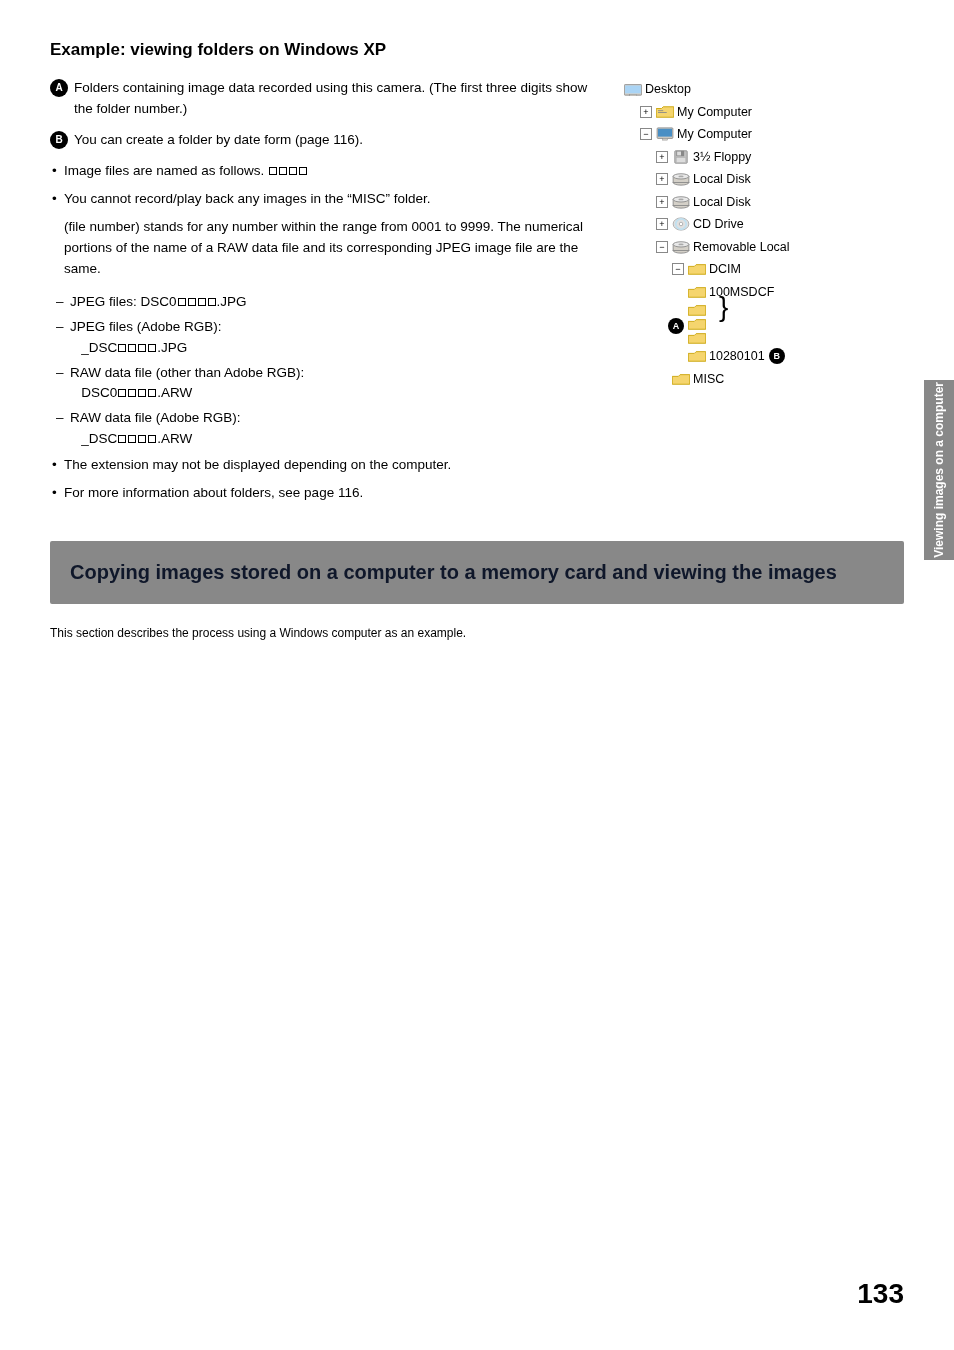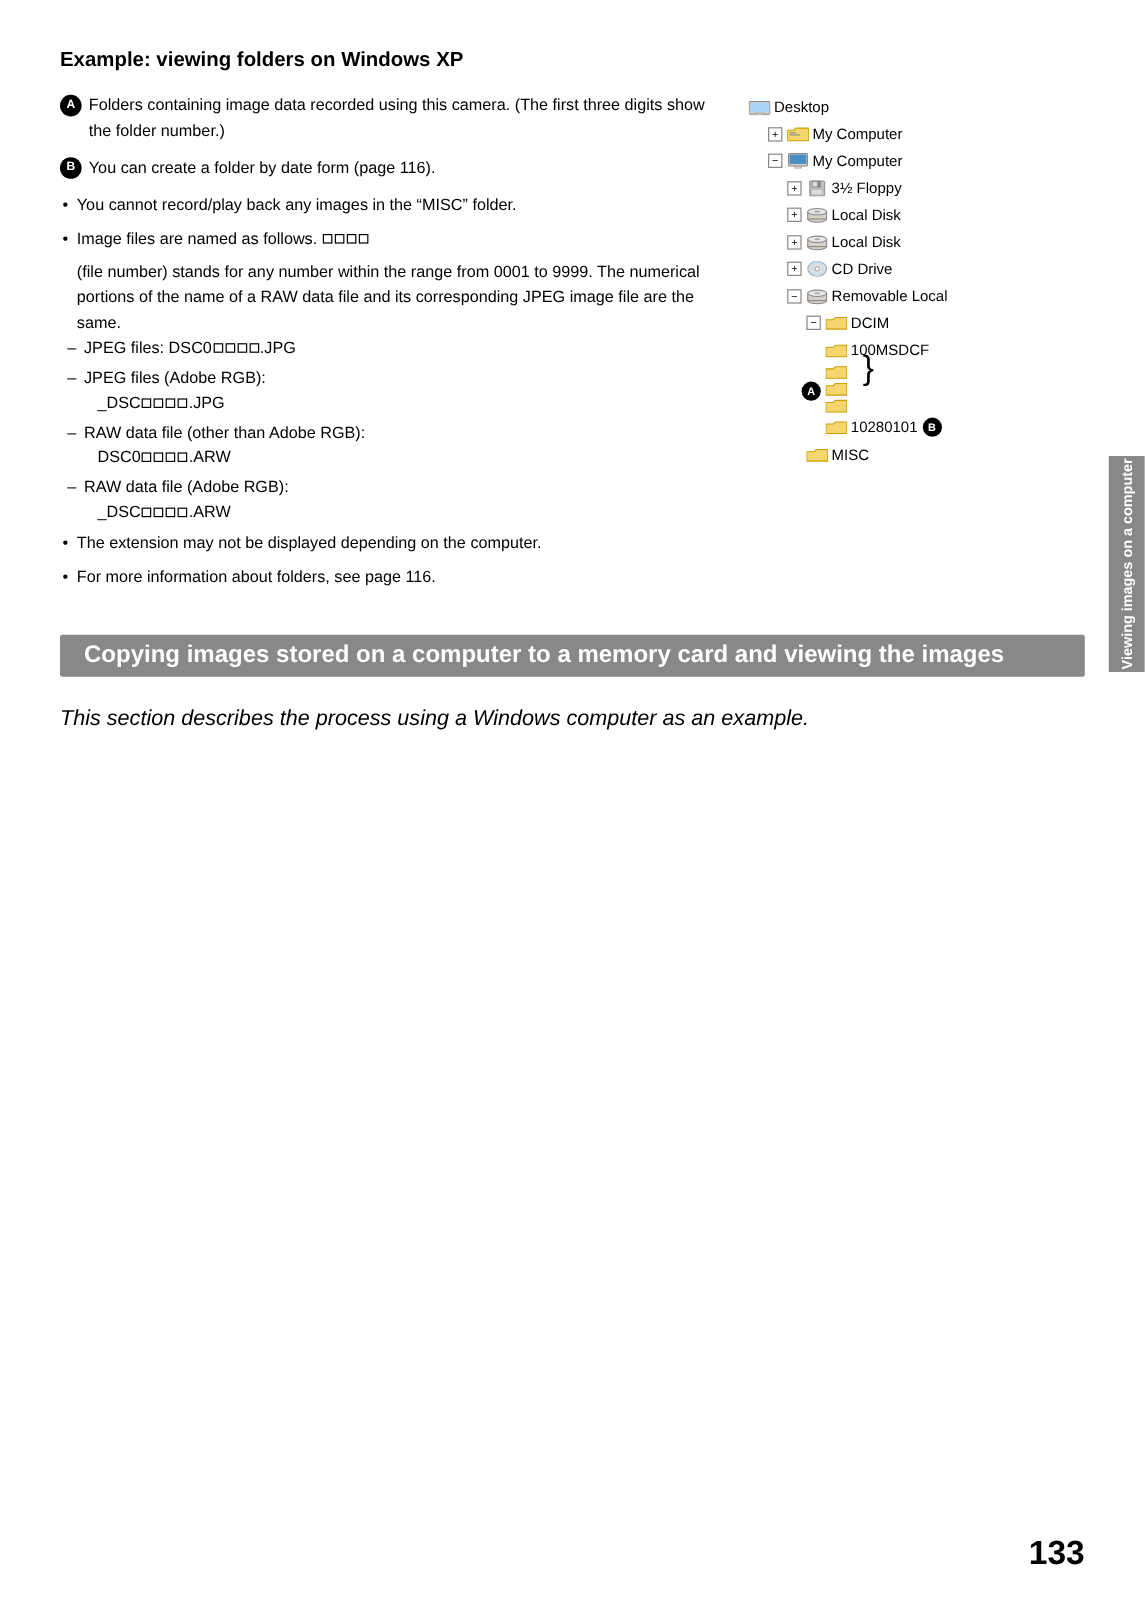--- a/index.html
+++ b/index.html
@@ -154,37 +154,36 @@
       background: #000;
       color: #fff;
       font-size: 9px;
       font-weight: bold;
       margin-left: 4px;
     }
 
     
     .gray-banner {
       background: #888;
-      color: #ffffff;
-      padding: 4px 20px;
+      color: #0f172a;
+      padding: 18px 20px;
       margin: 20px 0 20px 0;
       border-radius: 2px;
     }
 
     .gray-banner-title {
       font-size: 20px;
       font-weight: bold;
       line-height: 1.35;
     }
 
     .section-text {
-      font-size: 18px;
+      font-size: 12px;
       line-height: 1.6;
       margin-top: 20px;
-      font-style: italic;
     }
 
     
     .page-number {
       position: absolute;
       bottom: 40px;
       right: 50px;
       font-size: 28px;
       font-weight: bold;
     }
@@ -252,27 +251,27 @@
         <span class="annotation-circle">A</span>
         <span>Folders containing image data recorded using this camera. (The first three digits show the folder number.)</span>
       </div>
 
       <div class="annotation-item">
         <span class="annotation-circle">B</span>
         <span>You can create a folder by date form (page 116).</span>
       </div>
 
       <div class="bullet-item">
+        <span>Image files are named as follows. <span class="sq"></span><span class="sq"></span><span class="sq"></span><span class="sq"></span></span>
+      </div>
+
+      <div class="bullet-item">
         <span>You cannot record/play back any images in the “MISC” folder.</span>
       </div>
-
-      <div class="bullet-item">
-        <span>Image files are named as follows. <span class="sq"></span><span class="sq"></span><span class="sq"></span><span class="sq"></span></span>
-      </div>
-      <div style="padding-left: 14px; line-height: 1.55; margin-bottom: 0;">
+      <div style="padding-left: 14px; line-height: 1.55; margin-bottom: 12px;">
         <span>(file number) stands for any number within the range from 0001 to 9999. The numerical portions of the name of a RAW data file and its corresponding JPEG image file are the same.</span>
       </div>
 
       <div class="sub-bullet">
         <span>JPEG files: DSC0<span class="sq"></span><span class="sq"></span><span class="sq"></span><span class="sq"></span>.JPG</span>
       </div>
       <div class="sub-bullet">
         <span>JPEG files (Adobe RGB):<br>&nbsp;&nbsp;&nbsp;_DSC<span class="sq"></span><span class="sq"></span><span class="sq"></span><span class="sq"></span>.JPG</span>
       </div>
       <div class="sub-bullet">

